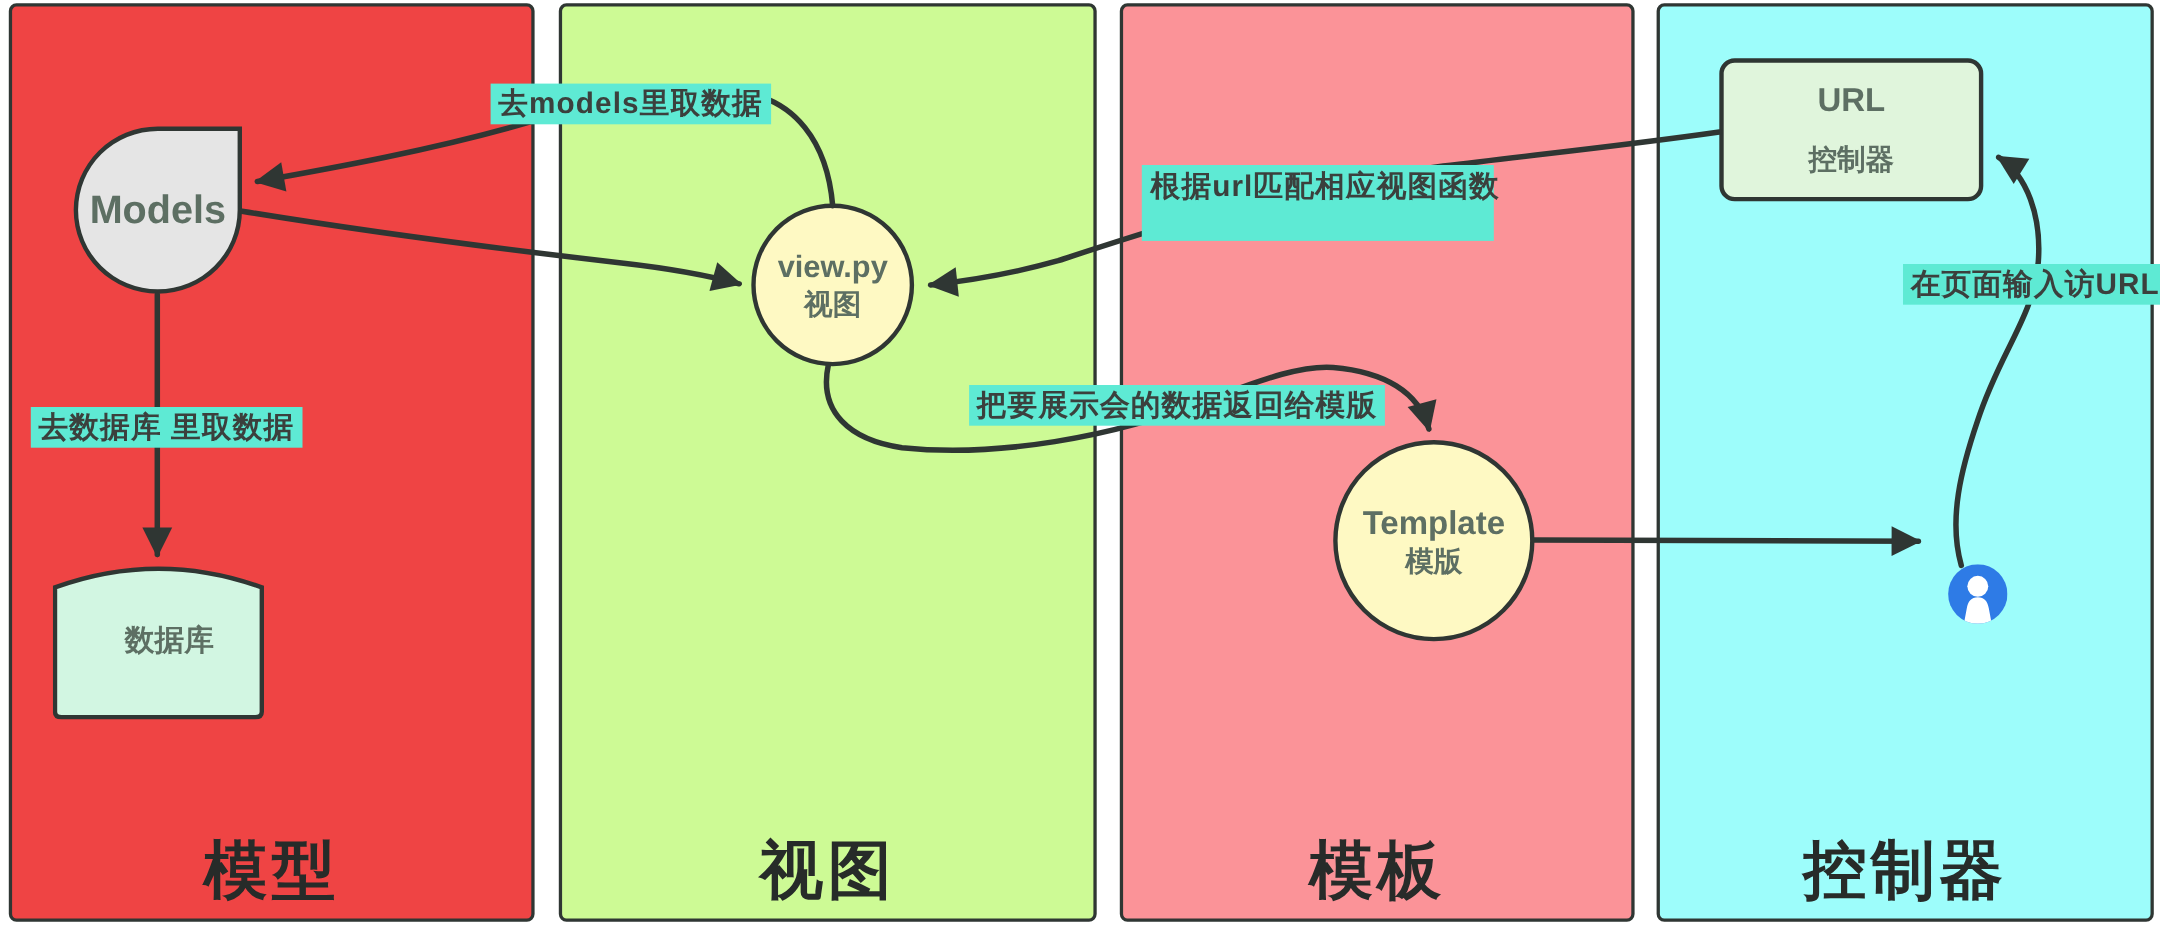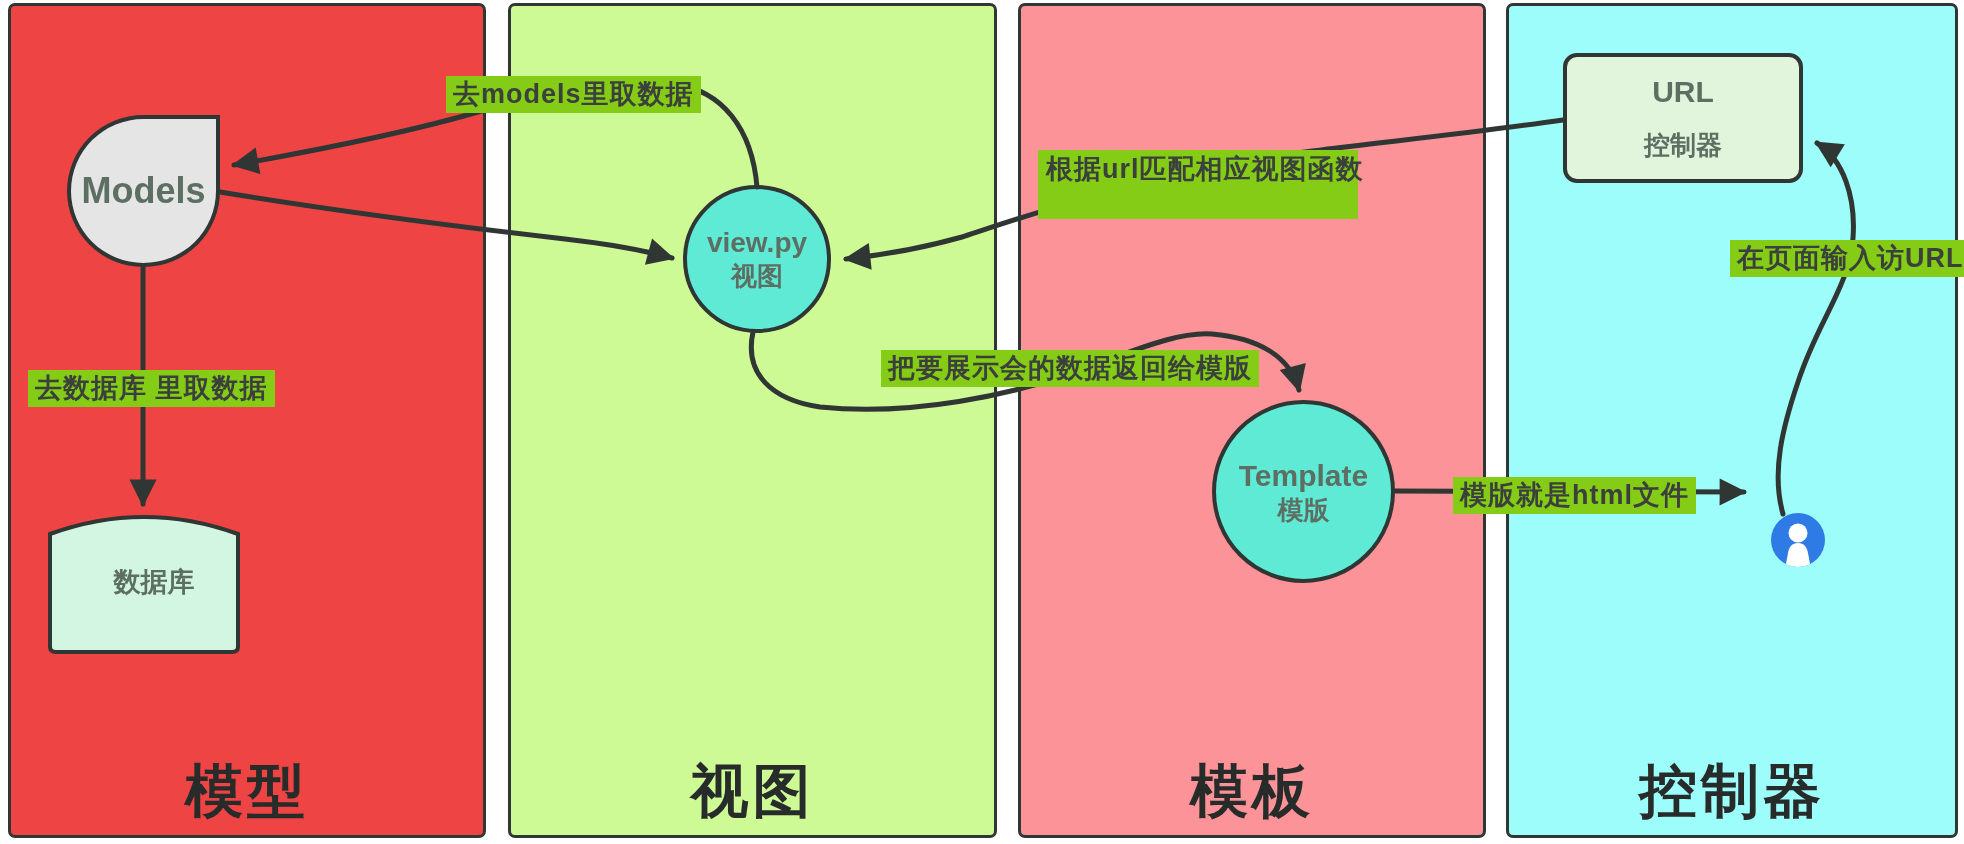--- a/index.html
+++ b/index.html
@@ -17,34 +17,34 @@
   .col-title{position:absolute;bottom:4px;left:0;width:100%;text-align:center;
     font-size:58px;font-weight:900;color:#272b29;letter-spacing:4px;}
   
   .shape-text{color:#5d6f63;font-weight:600;}
   .models-shape{position:absolute;left:67px;top:115px;width:153px;height:152px;
     background:#e5e5e5;border:4px solid #2f3633;border-radius:50% 0 50% 50%;
     box-sizing:border-box;display:flex;align-items:center;justify-content:center;
     font-size:36px;z-index:2;}
   .db-wrap{position:absolute;left:48px;top:512px;width:192px;height:142px;z-index:2;}
   .db-label{position:absolute;left:0;right:0;top:52px;text-align:center;font-size:27px;margin-left:20px;}
-  .circle-node{position:absolute;background:#5eead4;border:4px solid #2f3633;
+  .circle-node{position:absolute;background:#fef9c3;border:4px solid #2f3633;
     border-radius:50%;box-sizing:border-box;display:flex;flex-direction:column;
     align-items:center;justify-content:center;line-height:1.25;z-index:2;}
   .viewpy-circle{left:683px;top:185px;width:148px;height:148px;font-size:28px;}
   .template-circle{left:1212px;top:400px;width:183px;height:183px;font-size:30px;}
   .circle-sub{font-size:26px;}
   .url-box{position:absolute;left:1563px;top:53px;width:240px;height:130px;
     background:#e0f5dc;border:4px solid #2f3633;border-radius:14px;box-sizing:border-box;
     display:flex;flex-direction:column;align-items:center;justify-content:center;
     font-size:30px;line-height:1.2;z-index:2;gap:20px;}
   
   .arrows{position:absolute;left:0;top:0;z-index:3;}
   
-  .lbl{position:absolute;background:#84cc16;color:#3b403d;font-size:27px;
+  .lbl{position:absolute;background:#5eead4;color:#3b403d;font-size:27px;
     font-weight:600;letter-spacing:1px;padding:3px 7px;white-space:nowrap;
     line-height:1.15;z-index:4;}
   .lbl-to-models{left:446px;top:76px;}
   .lbl-return-view{left:318px;top:207px;}
   .lbl-to-db{left:28px;top:370px;}
   .lbl-match-url{left:1038px;top:150px;width:320px;height:69px;box-sizing:border-box;
     padding:4px 8px;white-space:nowrap;}
   .lbl-return-template{left:841px;top:350px;margin-left:40px;}
   .lbl-template-html{left:1453px;top:477px;}
   .lbl-enter-url{left:1730px;top:240px;}
@@ -122,16 +122,15 @@
       <path d="M 1563,120 C 1472,133 1392,141 1312,151 C 1152,172 1032,214 962,237 C 916,250 874,256 846,259" marker-end="url(#ah)"></path>
       <path d="M 1394,491 L 1744,492" marker-end="url(#ah)"></path>
       <path d="M 1783,514 C 1771,472 1783,426 1798,382 C 1818,320 1849,288 1853,238 C 1856,197 1843,159 1817,143" marker-end="url(#ah)"></path>
     </g>
   </svg>
 
   <div class="lbl lbl-to-models">去models里取数据</div>
   <div class="lbl lbl-to-db">去数据库 里取数据</div>
   <div class="lbl lbl-match-url">根据url匹配相应视图函数</div>
   <div class="lbl lbl-return-template">把要展示会的数据返回给模版</div>
-  <div class="lbl lbl-template-html">模版就是html文件</div>
   <div class="lbl lbl-enter-url">在页面输入访URL</div>
 
 </div>
 
 </body></html>

